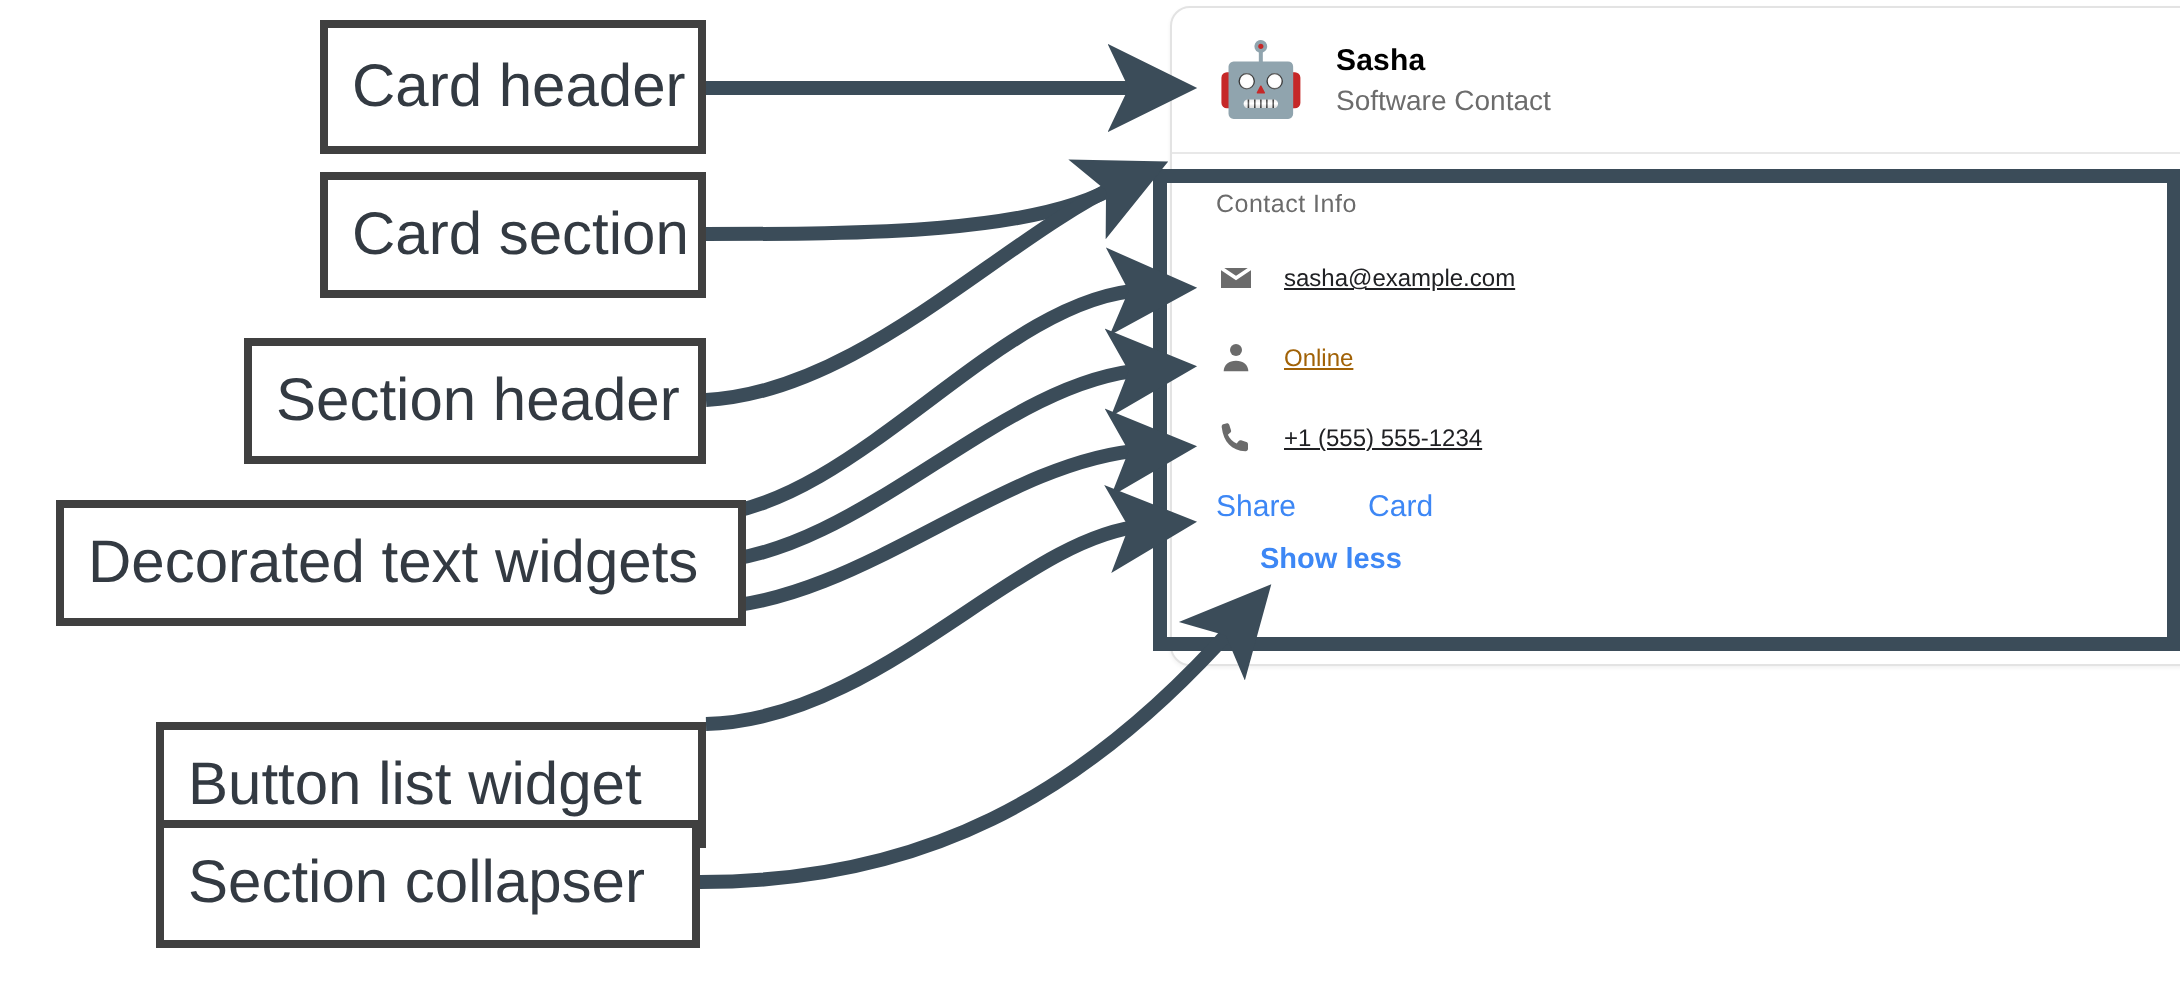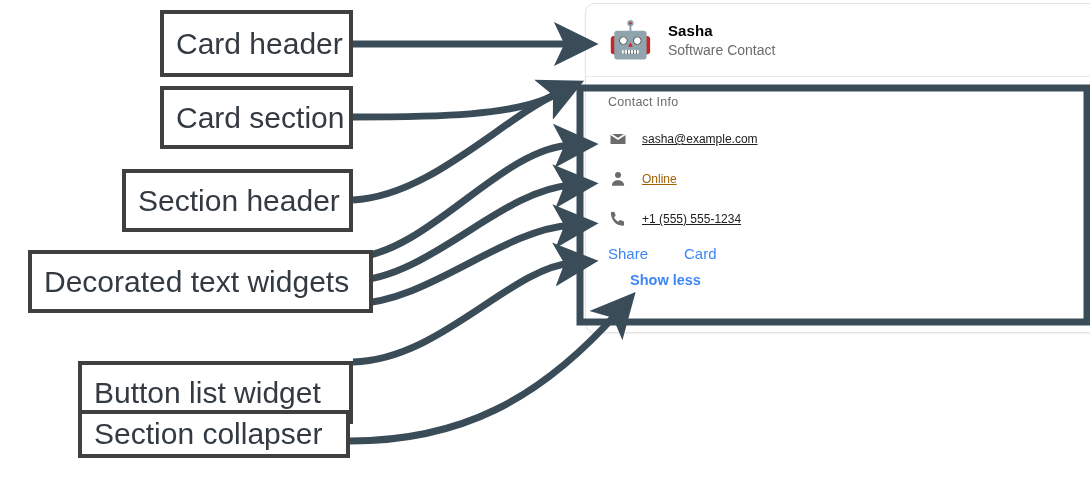--- a/index.html
+++ b/index.html
@@ -239,17 +239,17 @@
   </div>
 
   <div class="callout" style="left:8px; top:250px; width:345px; height:63px;margin-left:20px;">
     <span>Decorated text widgets</span>
   </div>
 
   <div class="callout" style="left:78px; top:330px; width:275px; height:63px;margin-top:31px;">
     <span>Button list widget</span>
   </div>
 
-  <div class="callout" style="left:78px; top:410px; width:272px; height:48px;">
+  <div class="callout" style="left:78px; top:410px; width:272px; height:64px;">
     <span>Section collapser</span>
   </div>
 
 </div>
 
 </body></html>

